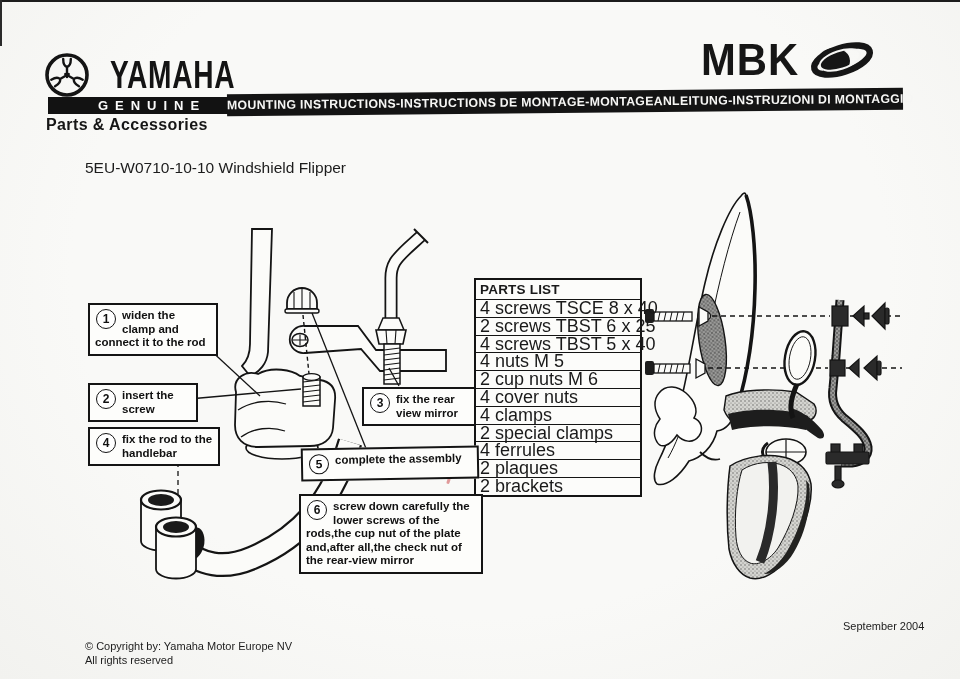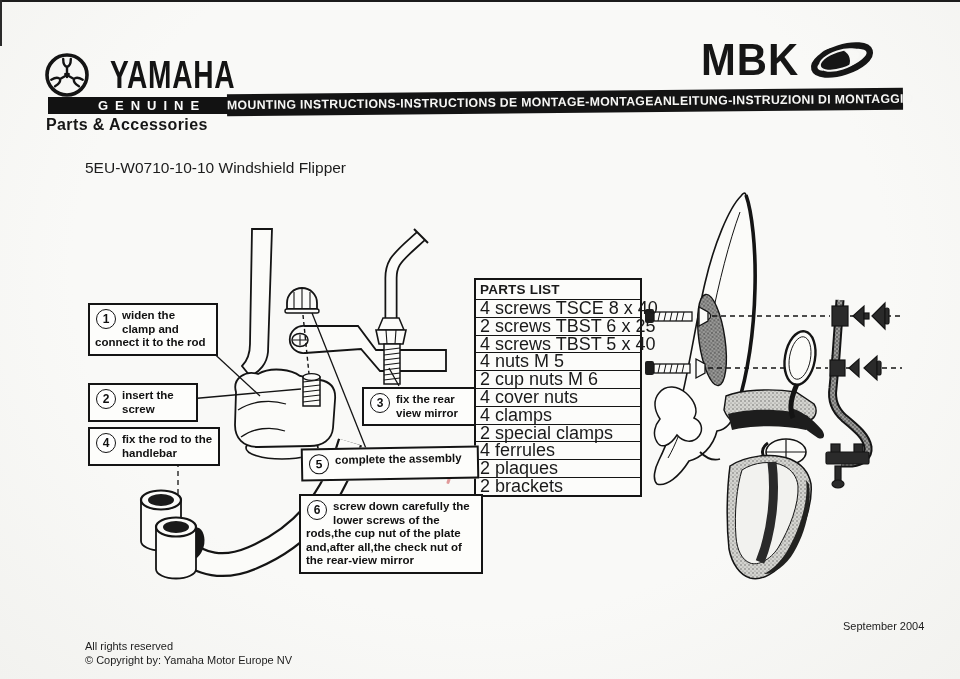--- a/index.html
+++ b/index.html
@@ -287,18 +287,18 @@
     <span class="step-num">4</span><span>fix the rod to the handlebar</span>
   </div>
   <div class="callout" id="step5">
     <span class="step-num">5</span><span>complete the assembly</span>
   </div>
   <div class="callout" id="step6">
     <span class="step-num">6</span><span>screw down carefully the lower screws of the rods,the cup nut of the plate and,after all,the check nut of the rear-view mirror</span>
   </div>
 
   <div class="copyright">
+    <div>© Copyright by: Yamaha Motor Europe NV</div>
     <div>All rights reserved</div>
-    <div>© Copyright by: Yamaha Motor Europe NV</div>
   </div>
   <div class="date">September 2004</div>
 
 </div>
 
 </body></html>

